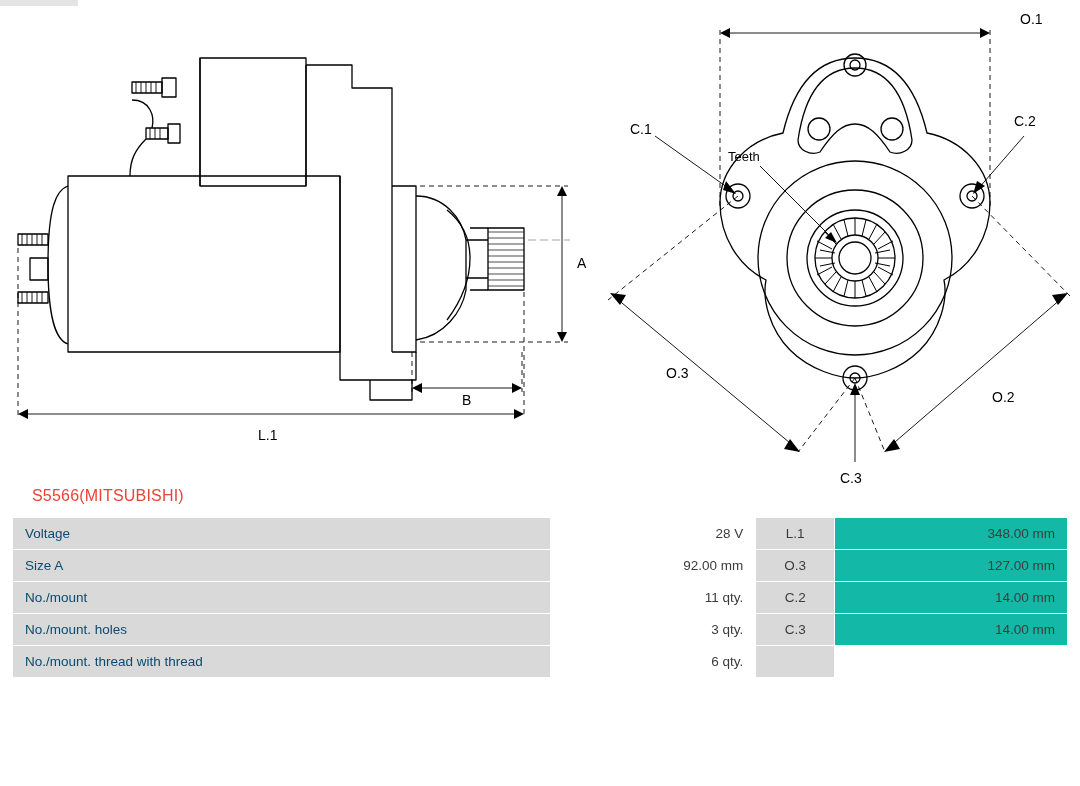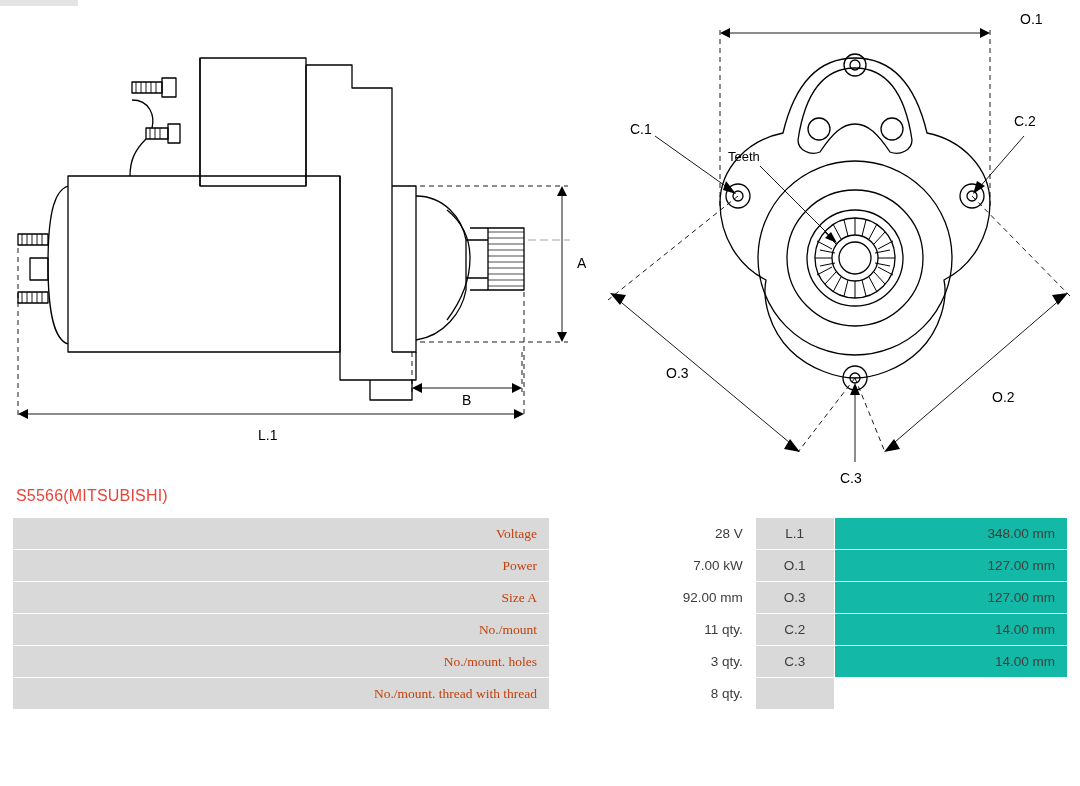--- a/index.html
+++ b/index.html
@@ -27,21 +27,21 @@
     height: 490px;
   }
   .drawing-svg {
     position: absolute;
     top: 0;
     left: 0;
   }
   
   .product-title {
     position: absolute;
-    left: 16px;
+    left: 32px;
     top: 487px;
     font-size: 16px;
     color: #e8443a;
     font-family: "Liberation Sans", sans-serif;
     letter-spacing: 0.2px;
   }
   
   .spec-table {
     position: absolute;
     left: 12px;
@@ -52,24 +52,23 @@
   }
   .spec-table td {
     height: 31px;
     padding: 0 12px;
     border: 1px solid #ffffff;
     vertical-align: middle;
     white-space: nowrap;
   }
   .c-label {
     background: #d9d9d9;
-    text-align: right;
+    text-align: left;
     width: 556px;
-    color: #c2410c;
-    font-family: Liberation Serif, serif;
+    color: #0c4a6e;
   }
   .c-value {
     background: #ffffff;
     text-align: right;
     width: 196px;
     color: #3c3c3c;
     border: 1px solid #d9d9d9;
   }
   .c-label2 {
     background: #d9d9d9;
@@ -280,45 +279,39 @@
 
   <table class="spec-table">
     <tbody>
       <tr>
         <td class="c-label">Voltage</td>
         <td class="c-value">28 V</td>
         <td class="c-label2">L.1</td>
         <td class="c-value2">348.00 mm</td>
       </tr>
       <tr>
-        <td class="c-label">Power</td>
-        <td class="c-value">7.00 kW</td>
-        <td class="c-label2">O.1</td>
-        <td class="c-value2">127.00 mm</td>
-      </tr>
-      <tr>
         <td class="c-label">Size A</td>
         <td class="c-value">92.00 mm</td>
         <td class="c-label2">O.3</td>
         <td class="c-value2">127.00 mm</td>
       </tr>
       <tr>
         <td class="c-label">No./mount</td>
         <td class="c-value">11 qty.</td>
         <td class="c-label2">C.2</td>
         <td class="c-value2">14.00 mm</td>
       </tr>
       <tr>
         <td class="c-label">No./mount. holes</td>
         <td class="c-value">3 qty.</td>
         <td class="c-label2">C.3</td>
         <td class="c-value2">14.00 mm</td>
       </tr>
       <tr>
         <td class="c-label">No./mount. thread with thread</td>
-        <td class="c-value">8 qty.</td>
+        <td class="c-value">6 qty.</td>
         <td class="blank-label"></td>
         <td class="blank-cell"></td>
       </tr>
     </tbody>
   </table>
 
 </div>
 
 </body></html>

